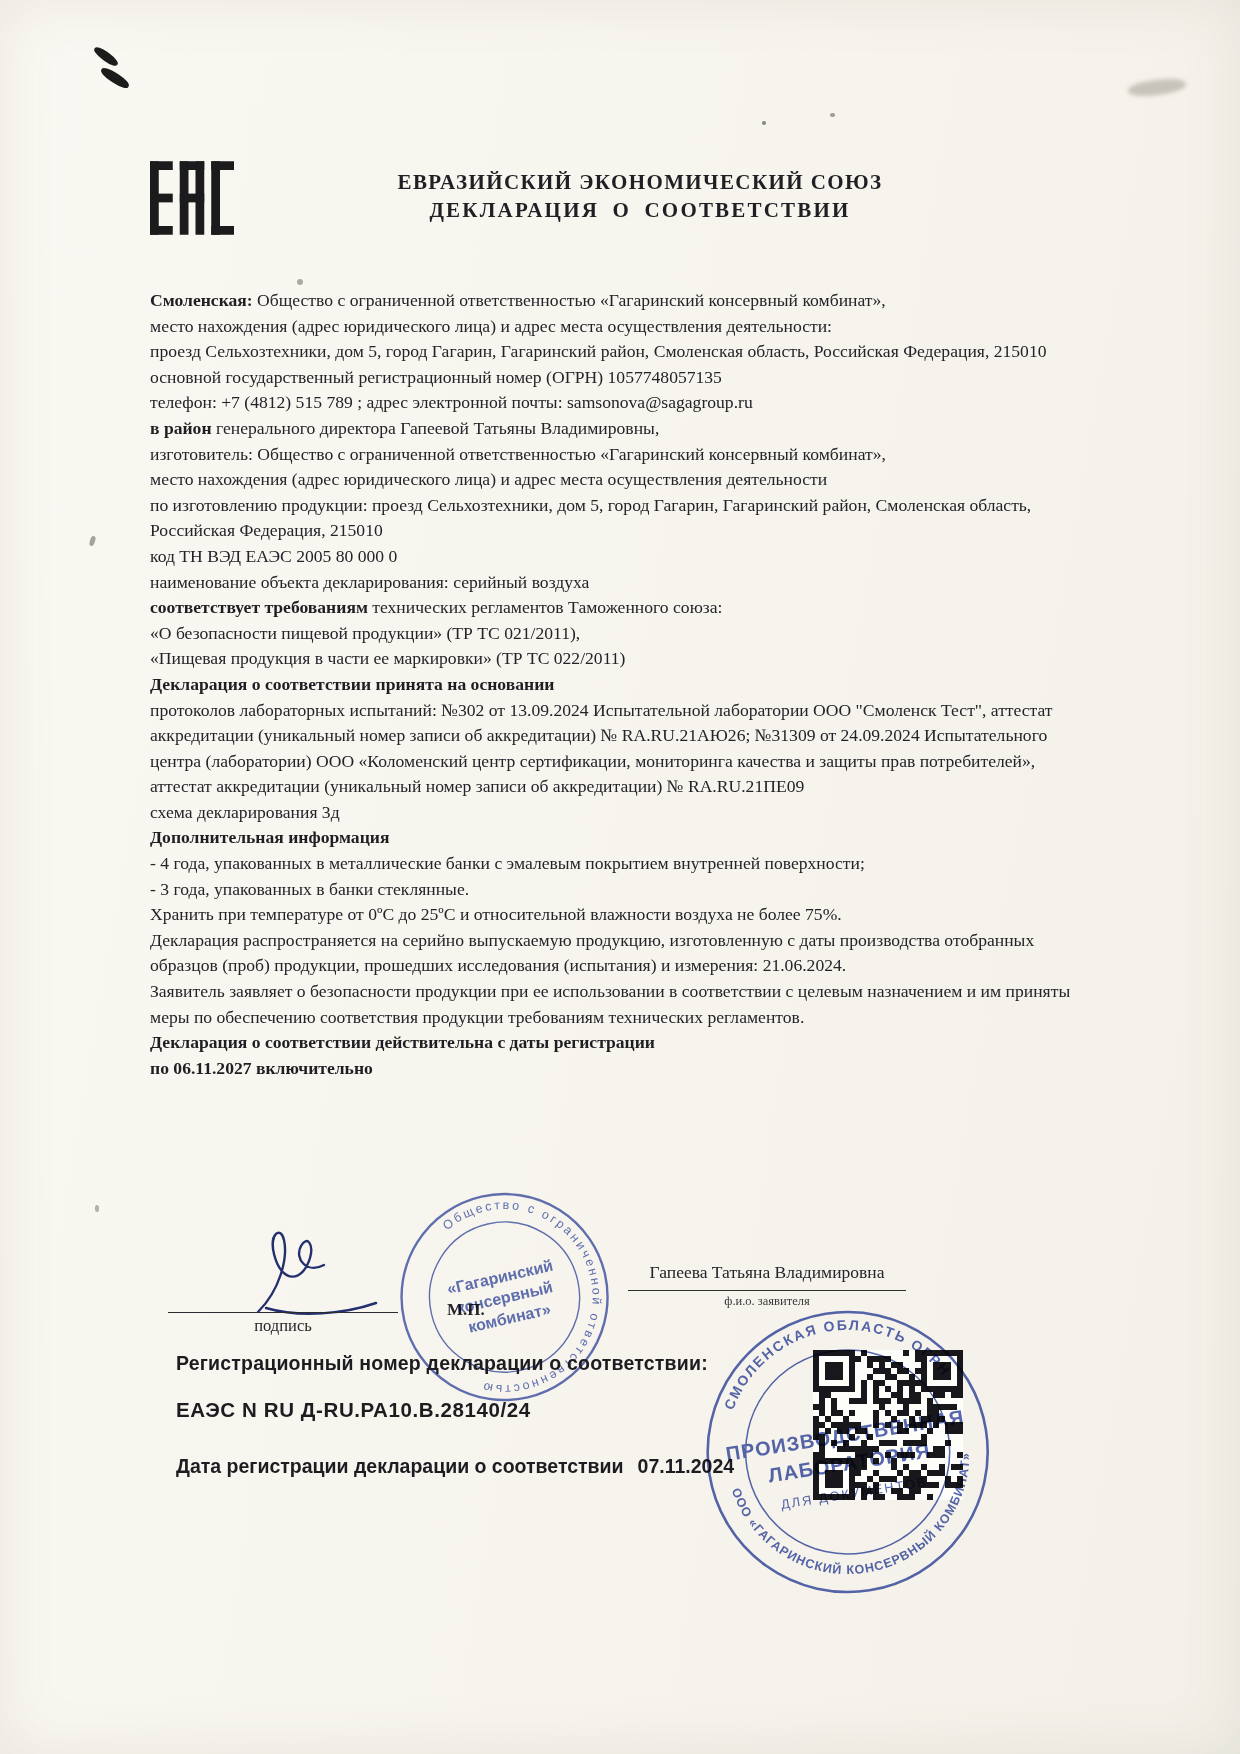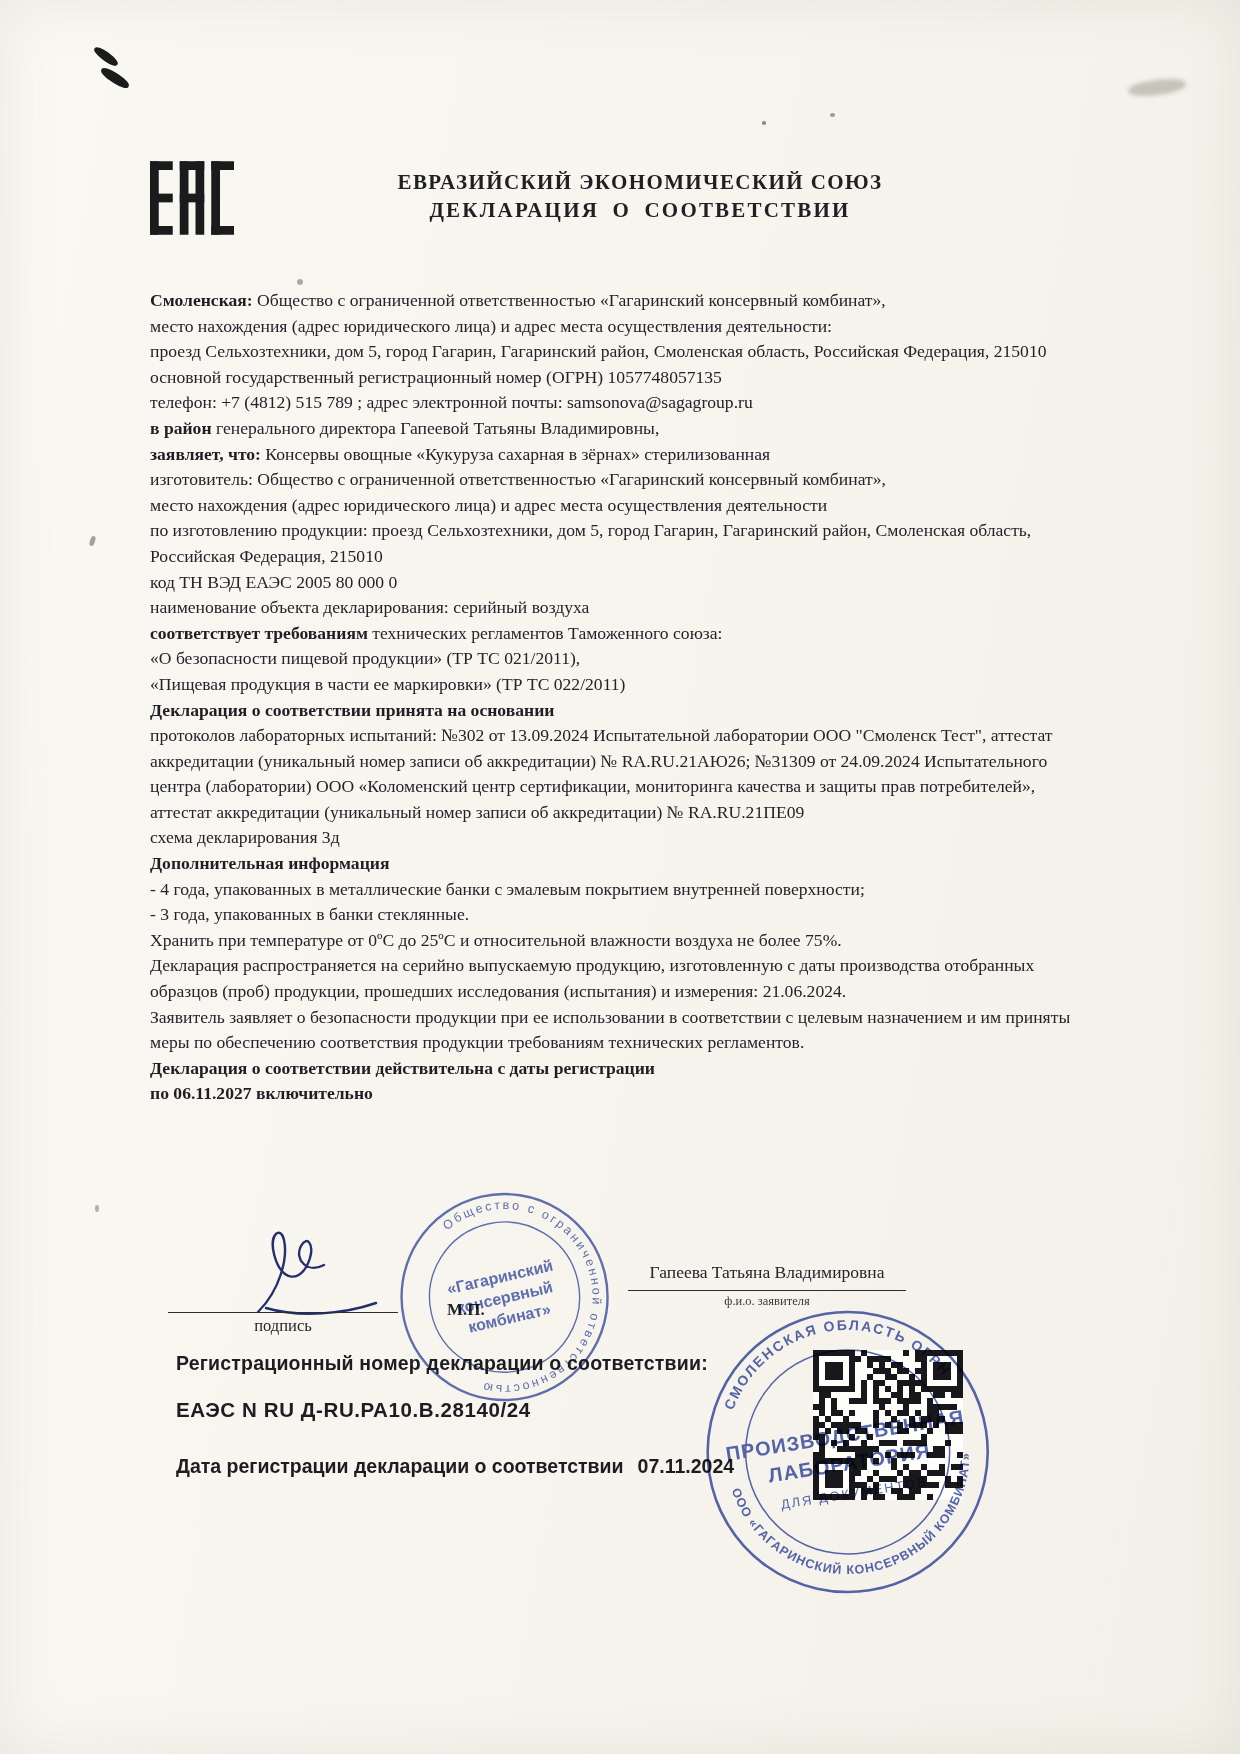--- a/index.html
+++ b/index.html
@@ -94,21 +94,20 @@
     <div class="l2">ДЕКЛАРАЦИЯ О СООТВЕТСТВИИ</div>
   </div>
 
   <main class="body-text">
       <p><b>Смоленская:</b> Общество с ограниченной ответственностью «Гагаринский консервный комбинат»,</p>
       <p>место нахождения (адрес юридического лица) и адрес места осуществления деятельности:</p>
       <p>проезд Сельхозтехники, дом 5, город Гагарин, Гагаринский район, Смоленская область, Российская Федерация, 215010</p>
       <p>основной государственный регистрационный номер (ОГРН) 1057748057135</p>
       <p>телефон:  +7 (4812) 515 789 ;   адрес электронной почты: samsonova@sagagroup.ru</p>
       <p><b>в район</b> генерального директора Гапеевой Татьяны Владимировны,</p>
-      <p><b>заявляет, что:</b> Консервы овощные «Кукуруза сахарная в зёрнах» стерилизованная</p>
       <p>изготовитель: Общество с ограниченной ответственностью «Гагаринский консервный комбинат»,</p>
       <p>место нахождения (адрес юридического лица) и адрес места осуществления деятельности</p>
       <p>по изготовлению продукции: проезд Сельхозтехники, дом 5, город Гагарин, Гагаринский район, Смоленская область, Российская Федерация, 215010</p>
       <p>код ТН ВЭД ЕАЭС  2005 80 000 0</p>
       <p>наименование объекта декларирования: серийный воздуха</p>
       <p><b>соответствует требованиям</b> технических регламентов Таможенного союза:</p>
       <p>«О безопасности пищевой продукции» (ТР ТС 021/2011),</p>
       <p>«Пищевая продукция в части ее маркировки» (ТР ТС 022/2011)</p>
       <p><b>Декларация о соответствии принята на основании</b></p>
       <p>протоколов лабораторных испытаний: №302 от 13.09.2024 Испытательной лаборатории ООО "Смоленск Тест", аттестат аккредитации (уникальный  номер записи об аккредитации) № RA.RU.21АЮ26; №31309 от 24.09.2024  Испытательного центра (лаборатории) ООО «Коломенский центр сертификации, мониторинга качества и защиты прав потребителей», аттестат аккредитации (уникальный  номер записи об аккредитации) № RA.RU.21ПЕ09</p>

